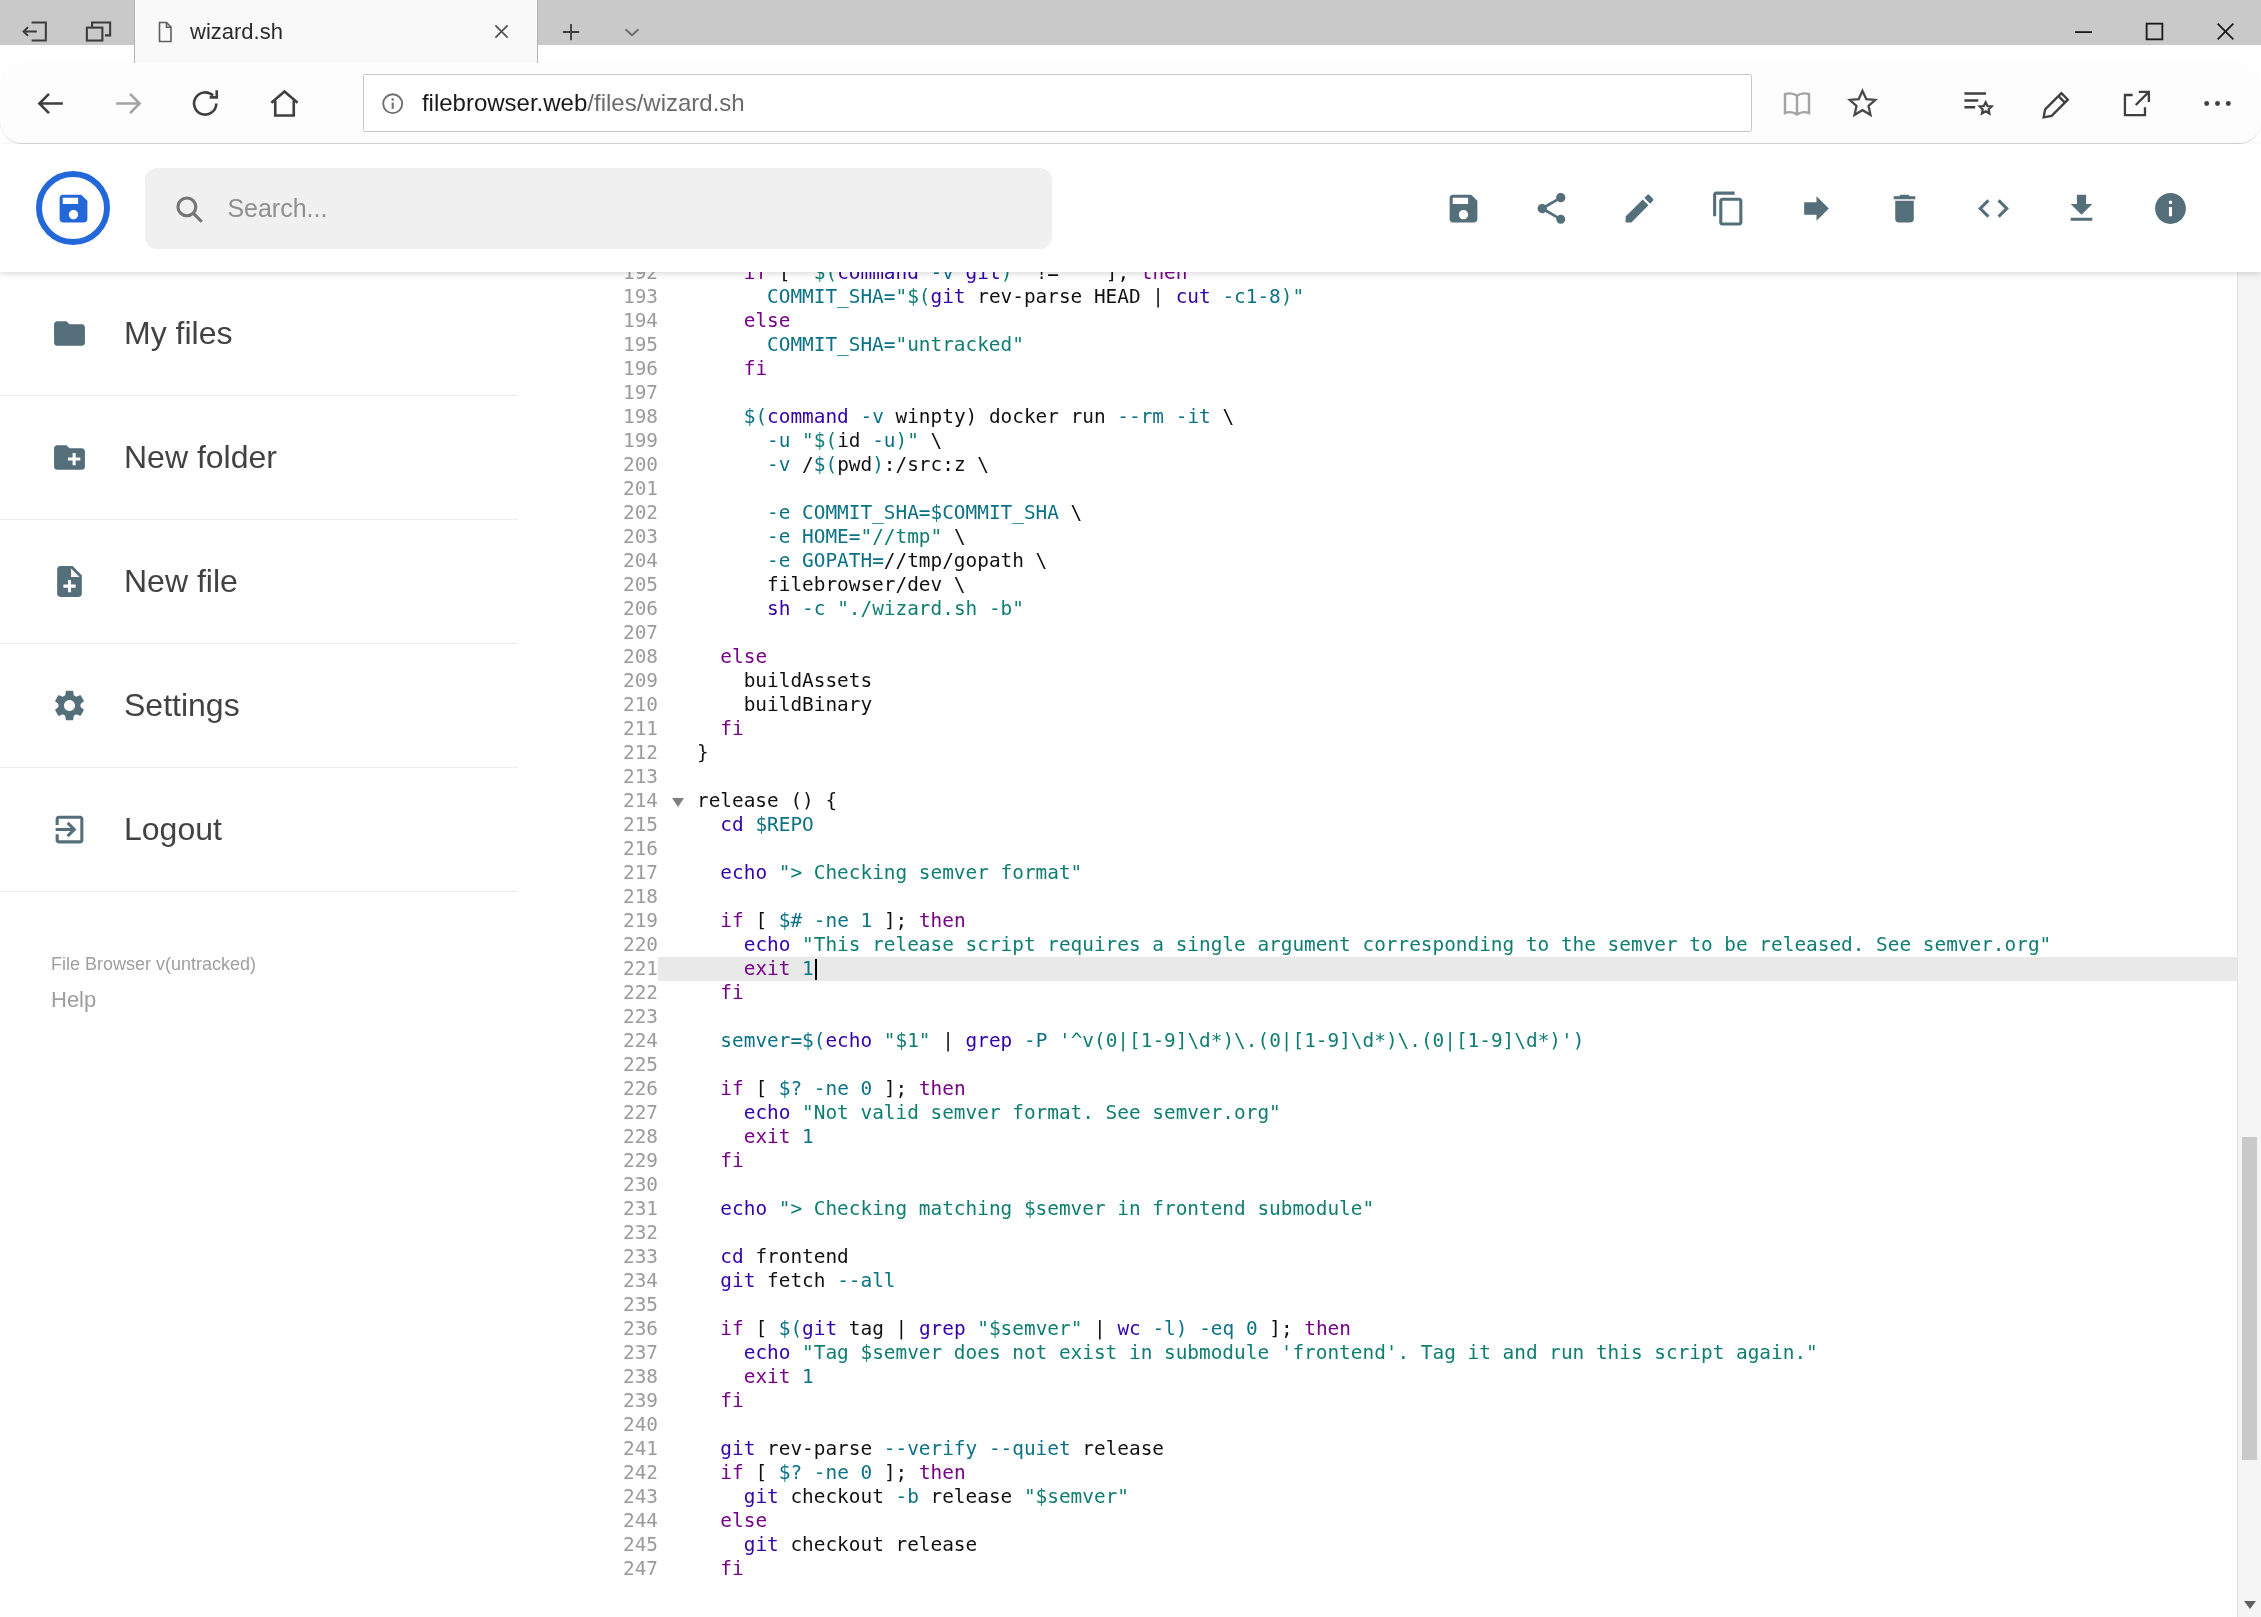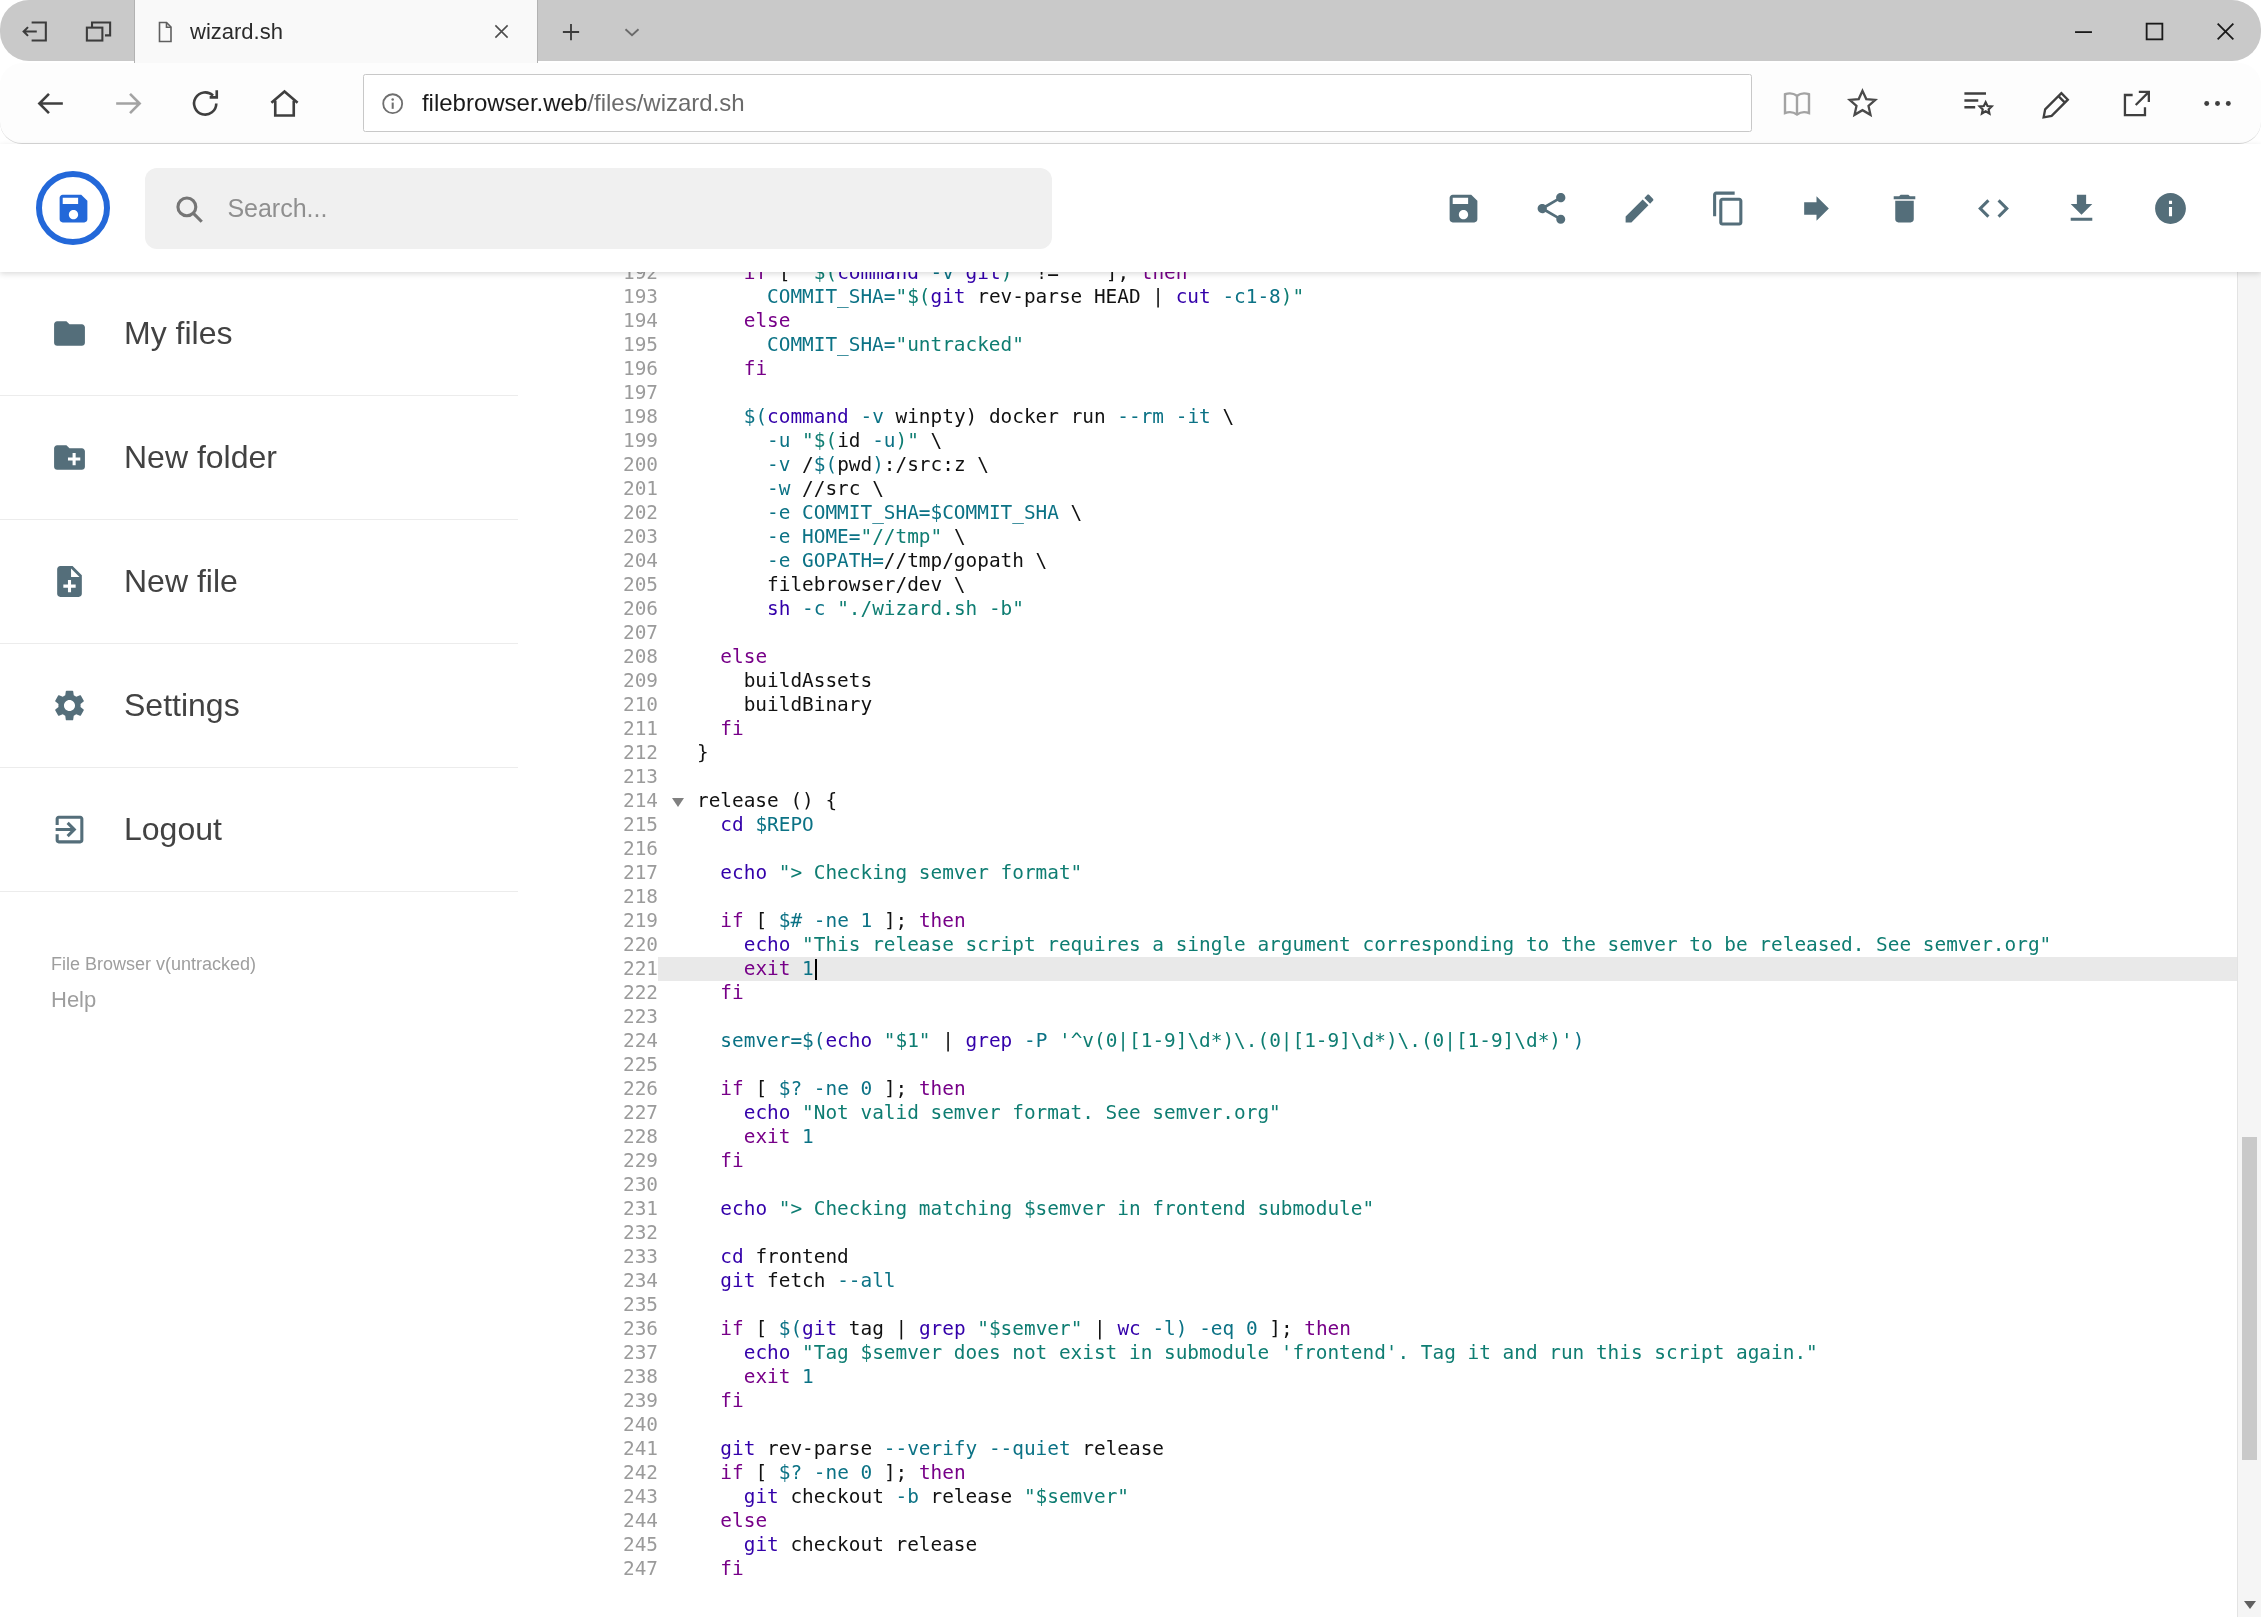--- a/index.html
+++ b/index.html
@@ -2,21 +2,21 @@
 <html style="font-size:13px"><head>
 <meta charset="utf-8">
 <style>
   * { margin:0; padding:0; box-sizing:border-box; }
   html,body { width:2261px; height:1617px; overflow:hidden; }
   body { font-family:"Liberation Sans", sans-serif; background:#ffffff; position:relative; }
 
   .icon-btn { display:flex; align-items:center; justify-content:center; background:none; border:none; cursor:pointer; padding:0; }
 
   
-  .tabbar { position:absolute; top:0; left:0; right:0; height:61px; background:#c9c9c9;border-radius:29px; }
+  .tabbar { position:absolute; top:0; left:0; right:0; height:45px; background:#c9c9c9; }
   .tab-tools { position:absolute; left:14.5px; top:0; height:63px; display:flex; align-items:center; gap:21px; }
   .tab { position:absolute; left:134px; top:0; width:404px; height:63px; background:#f9f9f9;
          border-left:0.8px solid #b2b2b2; border-right:0.8px solid #b2b2b2;
          display:flex; align-items:center; padding:0 18px; gap:13px; }
   .tab-title { flex:1; font-size:22px; color:#2b2b2b; white-space:nowrap; overflow:hidden; }
   .newtab-btn { position:absolute; left:546px; top:0; width:50px; height:63px; }
   .tablist-btn { position:absolute; left:607px; top:0; width:50px; height:63px; }
   .win-controls { position:absolute; right:0; top:0; height:63px; display:flex; }
   .win-btn { width:71px; height:63px; }
 
@@ -315,21 +315,21 @@
   <div class="lines">
       <div class="row"><span class="gutter">192</span><span class="fold"></span><span class="code"><span class="t-p">    </span><span class="t-k">if</span><span class="t-p"> [ </span><span class="t-s">"$(</span><span class="t-b">command</span><span class="t-p"> </span><span class="t-o">-v</span><span class="t-p"> </span><span class="t-b">git</span><span class="t-s">)"</span><span class="t-p"> != </span><span class="t-s">""</span><span class="t-p"> ]; </span><span class="t-k">then</span></span></div>
       <div class="row"><span class="gutter">193</span><span class="fold"></span><span class="code"><span class="t-p">      </span><span class="t-v">COMMIT_SHA=</span><span class="t-s">"$(</span><span class="t-b">git</span><span class="t-p"> rev-parse HEAD | </span><span class="t-b">cut</span><span class="t-p"> </span><span class="t-o">-c1-8</span><span class="t-s">)"</span></span></div>
       <div class="row"><span class="gutter">194</span><span class="fold"></span><span class="code"><span class="t-p">    </span><span class="t-k">else</span></span></div>
       <div class="row"><span class="gutter">195</span><span class="fold"></span><span class="code"><span class="t-p">      </span><span class="t-v">COMMIT_SHA=</span><span class="t-s">"untracked"</span></span></div>
       <div class="row"><span class="gutter">196</span><span class="fold"></span><span class="code"><span class="t-p">    </span><span class="t-k">fi</span></span></div>
       <div class="row"><span class="gutter">197</span><span class="fold"></span><span class="code"></span></div>
       <div class="row"><span class="gutter">198</span><span class="fold"></span><span class="code"><span class="t-p">    </span><span class="t-v">$(</span><span class="t-b">command</span><span class="t-p"> </span><span class="t-o">-v</span><span class="t-p"> winpty) docker run </span><span class="t-o">--rm</span><span class="t-p"> </span><span class="t-o">-it</span><span class="t-p"> \</span></span></div>
       <div class="row"><span class="gutter">199</span><span class="fold"></span><span class="code"><span class="t-p">      </span><span class="t-o">-u</span><span class="t-p"> </span><span class="t-s">"$(</span><span class="t-p">id </span><span class="t-o">-u</span><span class="t-s">)"</span><span class="t-p"> \</span></span></div>
       <div class="row"><span class="gutter">200</span><span class="fold"></span><span class="code"><span class="t-p">      </span><span class="t-o">-v</span><span class="t-p"> /</span><span class="t-v">$(</span><span class="t-p">pwd</span><span class="t-v">)</span><span class="t-p">:/src:z \</span></span></div>
-      <div class="row"><span class="gutter">201</span><span class="fold"></span><span class="code"><span class="t-p">      </span><span class="t-o">-w</span><span class="t-p"> //src \</span></span></div>
+      <div class="row"><span class="gutter">201</span><span class="fold"></span></div>
       <div class="row"><span class="gutter">202</span><span class="fold"></span><span class="code"><span class="t-p">      </span><span class="t-o">-e</span><span class="t-p"> </span><span class="t-v">COMMIT_SHA=$COMMIT_SHA</span><span class="t-p"> \</span></span></div>
       <div class="row"><span class="gutter">203</span><span class="fold"></span><span class="code"><span class="t-p">      </span><span class="t-o">-e</span><span class="t-p"> </span><span class="t-v">HOME=</span><span class="t-s">"//tmp"</span><span class="t-p"> \</span></span></div>
       <div class="row"><span class="gutter">204</span><span class="fold"></span><span class="code"><span class="t-p">      </span><span class="t-o">-e</span><span class="t-p"> </span><span class="t-v">GOPATH=</span><span class="t-p">//tmp/gopath \</span></span></div>
       <div class="row"><span class="gutter">205</span><span class="fold"></span><span class="code"><span class="t-p">      filebrowser/dev \</span></span></div>
       <div class="row"><span class="gutter">206</span><span class="fold"></span><span class="code"><span class="t-p">      </span><span class="t-b">sh</span><span class="t-p"> </span><span class="t-o">-c</span><span class="t-p"> </span><span class="t-s">"./wizard.sh -b"</span></span></div>
       <div class="row"><span class="gutter">207</span><span class="fold"></span><span class="code"></span></div>
       <div class="row"><span class="gutter">208</span><span class="fold"></span><span class="code"><span class="t-p">  </span><span class="t-k">else</span></span></div>
       <div class="row"><span class="gutter">209</span><span class="fold"></span><span class="code"><span class="t-p">    buildAssets</span></span></div>
       <div class="row"><span class="gutter">210</span><span class="fold"></span><span class="code"><span class="t-p">    buildBinary</span></span></div>
       <div class="row"><span class="gutter">211</span><span class="fold"></span><span class="code"><span class="t-p">  </span><span class="t-k">fi</span></span></div>

